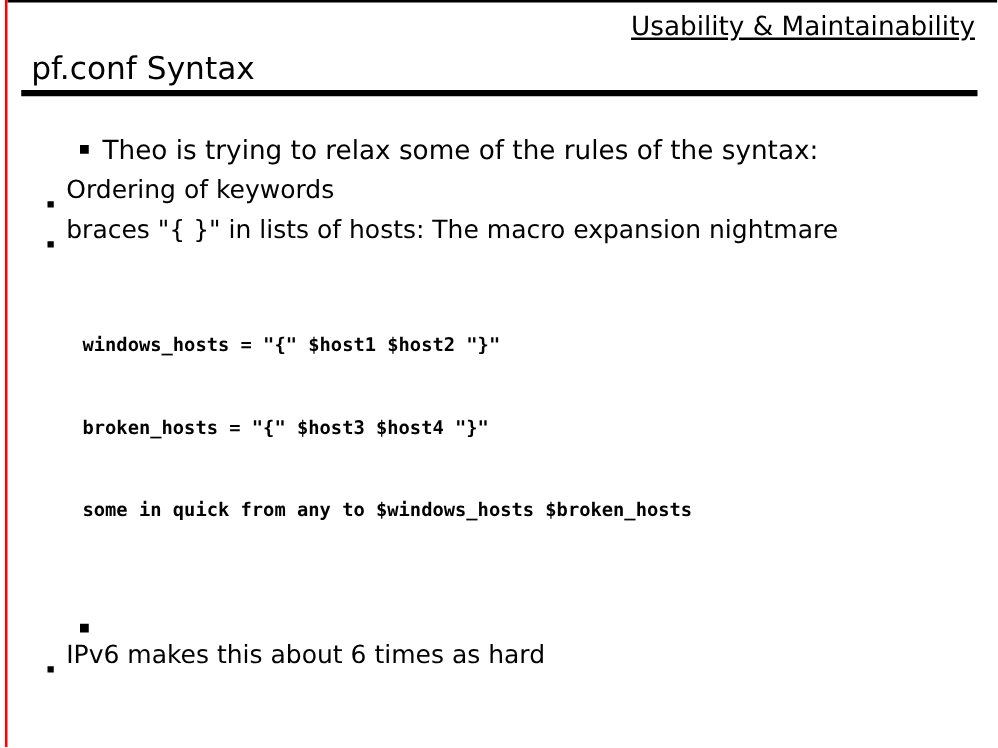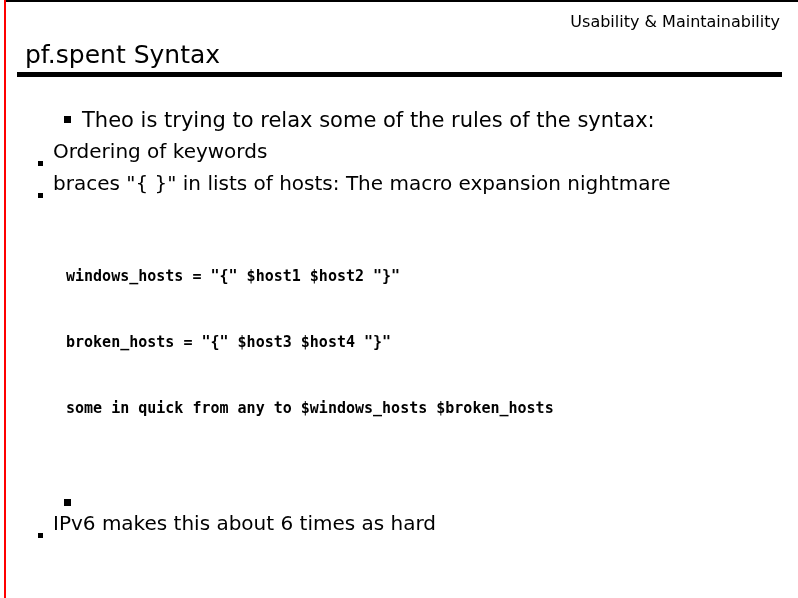--- a/index.html
+++ b/index.html
@@ -35,24 +35,25 @@
     width: 792px;
     height: 2px;
     background: #000000;
   }
   
   #running-title {
     position: absolute;
     right: 18px;
     top: 9px;
     font-family: "DejaVu Sans", sans-serif;
-    font-size: 16px;
+    font-size: 21px;
     line-height: 25px;
     color: #000000;
     white-space: nowrap;
+    text-decoration: underline;
   }
   
   #slide-title {
     position: absolute;
     left: 25px;
     top: 40px;
     font-family: "DejaVu Sans", sans-serif;
     font-size: 25px;
     line-height: 30px;
     color: #000000;
@@ -142,21 +143,21 @@
 </head>
 <body>
 
 <div id="slide">
 
   <div id="top-rule"></div>
   <div id="left-rule"></div>
 
   <div id="running-title">Usability &amp; Maintainability</div>
 
-  <div id="slide-title">pf.spent Syntax</div>
+  <div id="slide-title">pf.conf Syntax</div>
 
   <div id="title-rule"></div>
 
   <div id="content">
 
     <div>
 
       <div class="bullet-row lvl1">
         <span class="marker"></span>
         <span class="btext">Theo is trying to relax some of the rules of the syntax:</span>

